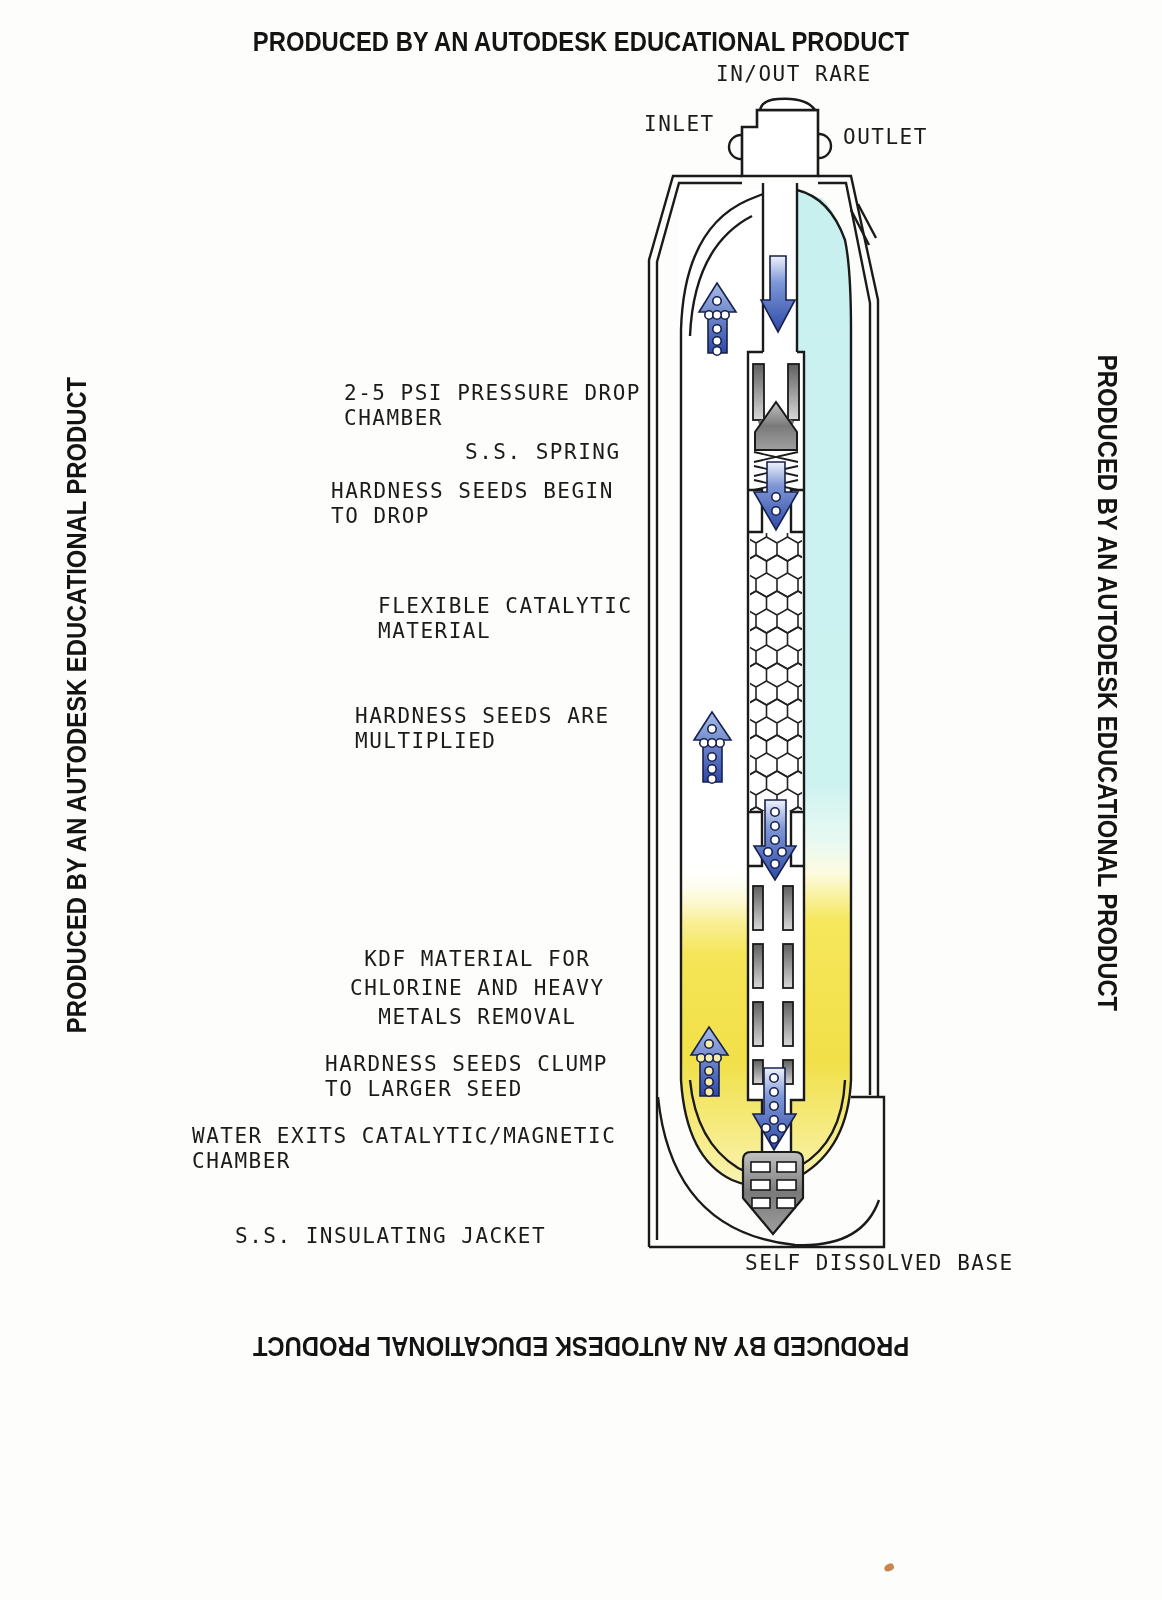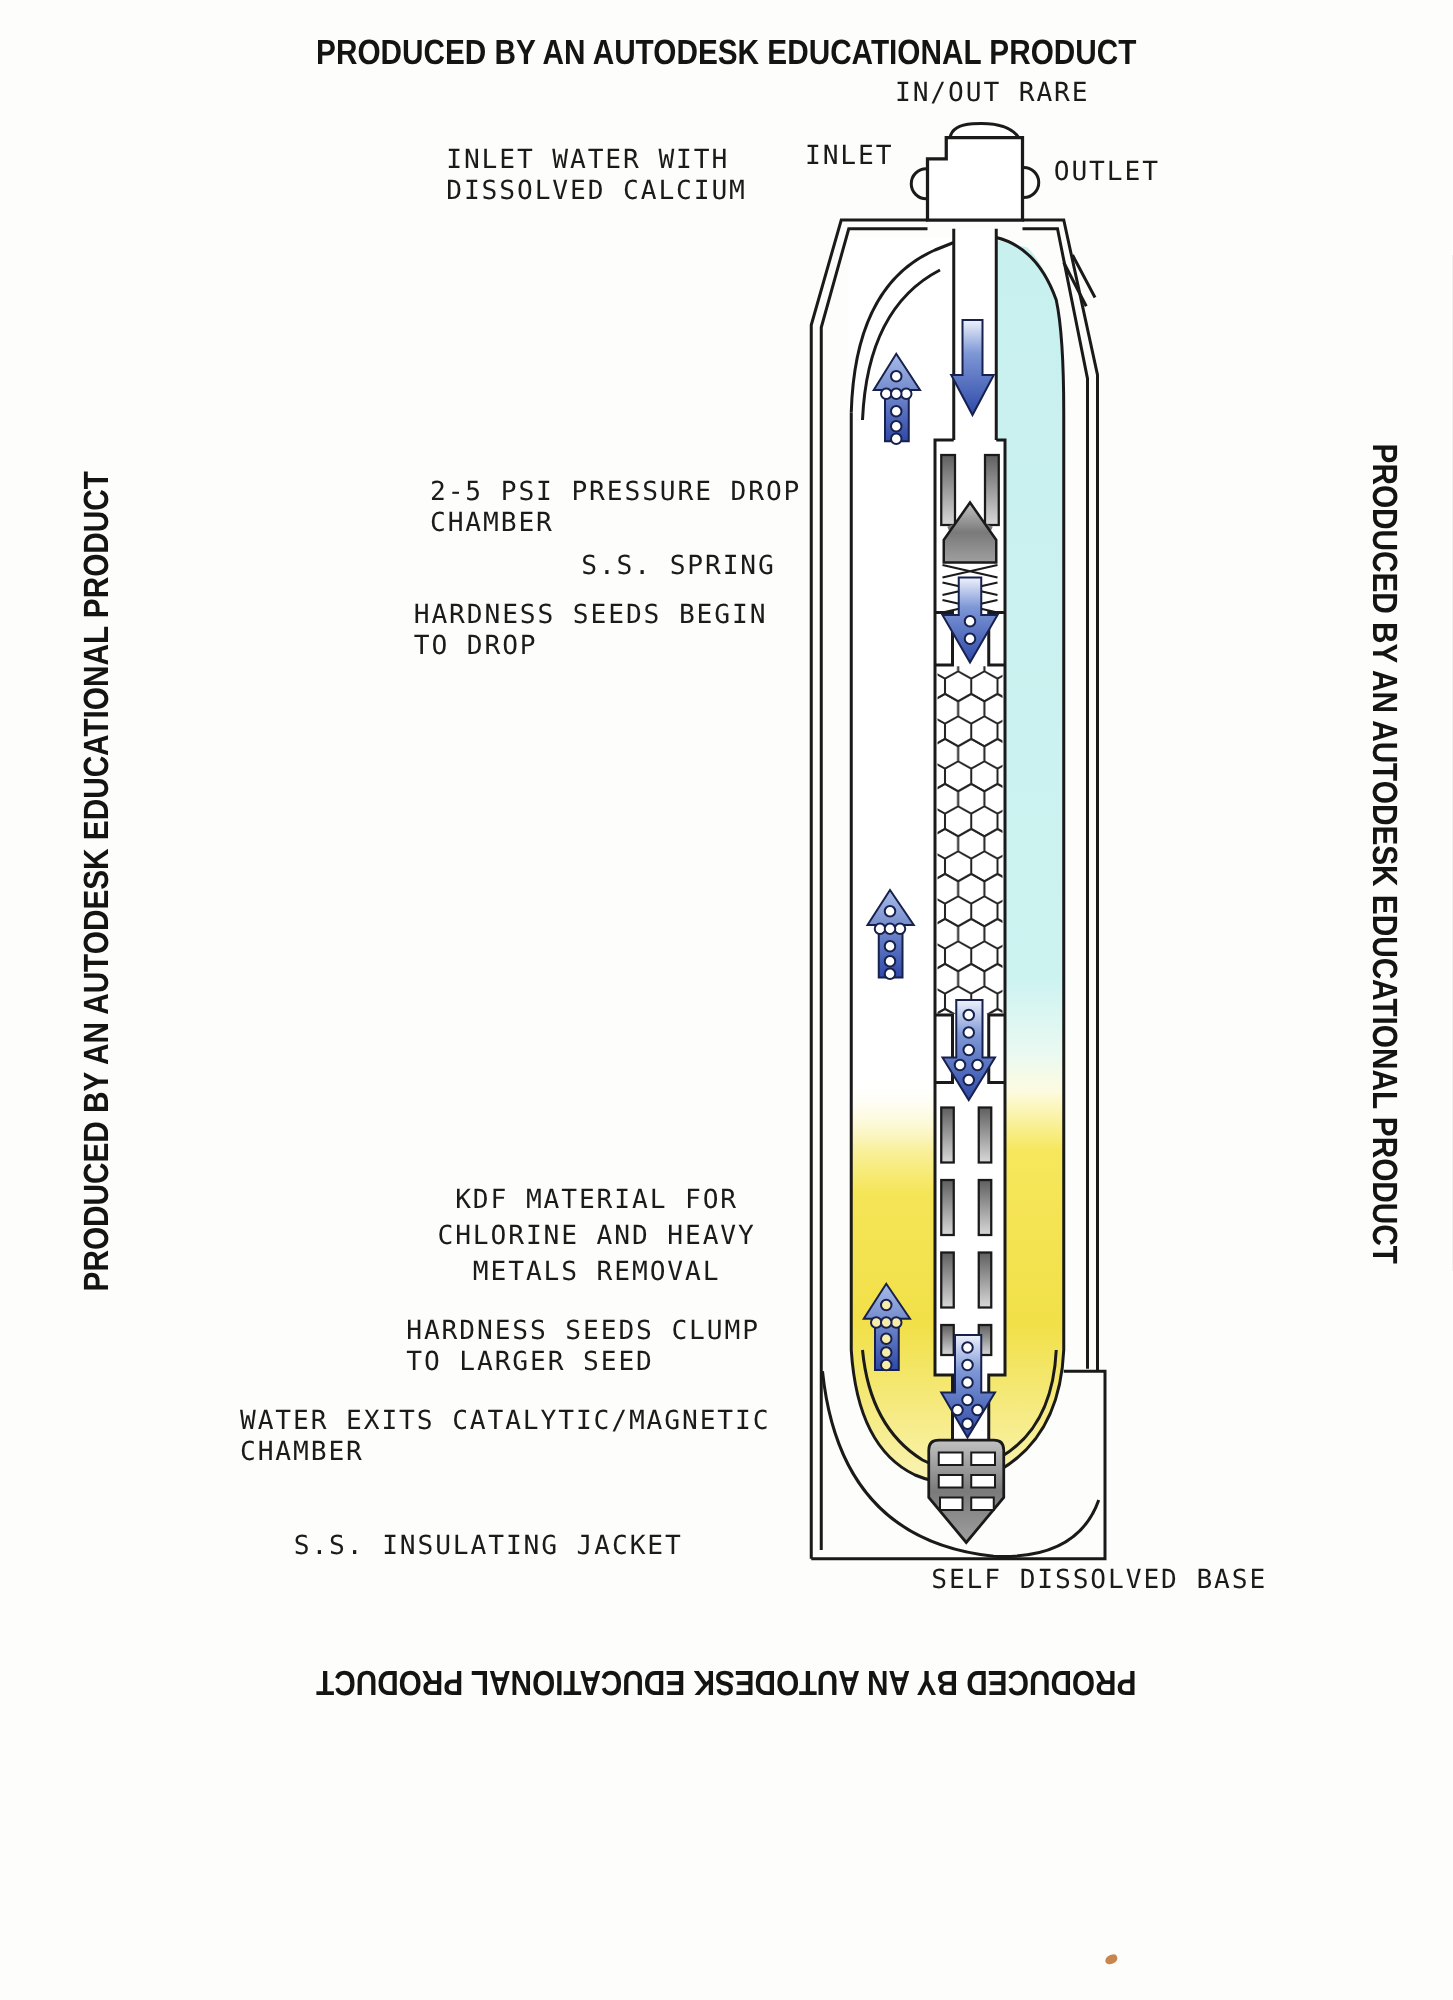--- a/index.html
+++ b/index.html
@@ -229,29 +229,31 @@
 
     <g>
       <circle cx="741" cy="147" r="12" class="ln"></circle>
       <circle cx="819" cy="146" r="12" class="ln"></circle>
       <path d="M757,110 L757,127 L742,127 L742,176 L818,176 L818,110 Z" fill="#fff" stroke="#1a1a1a" stroke-width="2.6"></path>
       <path d="M760,110 Q762,100 778,99 Q806,97 815,110 Z" fill="#fff" stroke="#1a1a1a" stroke-width="2.4"></path>
     </g>
   </svg>
 
   <div class="lbl" style="left:716px;top:62px;">IN/OUT RARE</div>
-  <div class="lbl" style="left:357px;top:115px;">INLET WATER WITH
-DISSOLVED CALCIUM</div>
   <div class="lbl" style="left:644px;top:112px;">INLET</div>
   <div class="lbl" style="left:843px;top:125px;">OUTLET</div>
   <div class="lbl" style="left:332px;top:381px;margin-left:12px;">2-5 PSI PRESSURE DROP
 CHAMBER</div>
   <div class="lbl" style="left:465px;top:440px;">S.S. SPRING</div>
   <div class="lbl" style="left:331px;top:479px;">HARDNESS SEEDS BEGIN
 TO DROP</div>
+  <div class="lbl" style="left:378px;top:594px;">FLEXIBLE CATALYTIC
+MATERIAL</div>
+  <div class="lbl" style="left:355px;top:704px;">HARDNESS SEEDS ARE
+MULTIPLIED</div>
   <div class="lbl lbl-kdf" style="left:350px;top:945px;">KDF MATERIAL FOR
 CHLORINE AND HEAVY
 METALS REMOVAL</div>
   <div class="lbl" style="left:325px;top:1052px;">HARDNESS SEEDS CLUMP
 TO LARGER SEED</div>
   <div class="lbl" style="left:192px;top:1124px;">WATER EXITS CATALYTIC/MAGNETIC
 CHAMBER</div>
   <div class="lbl" style="left:235px;top:1224px;">S.S. INSULATING JACKET</div>
   <div class="lbl" style="left:745px;top:1251px;">SELF DISSOLVED BASE</div>
 

